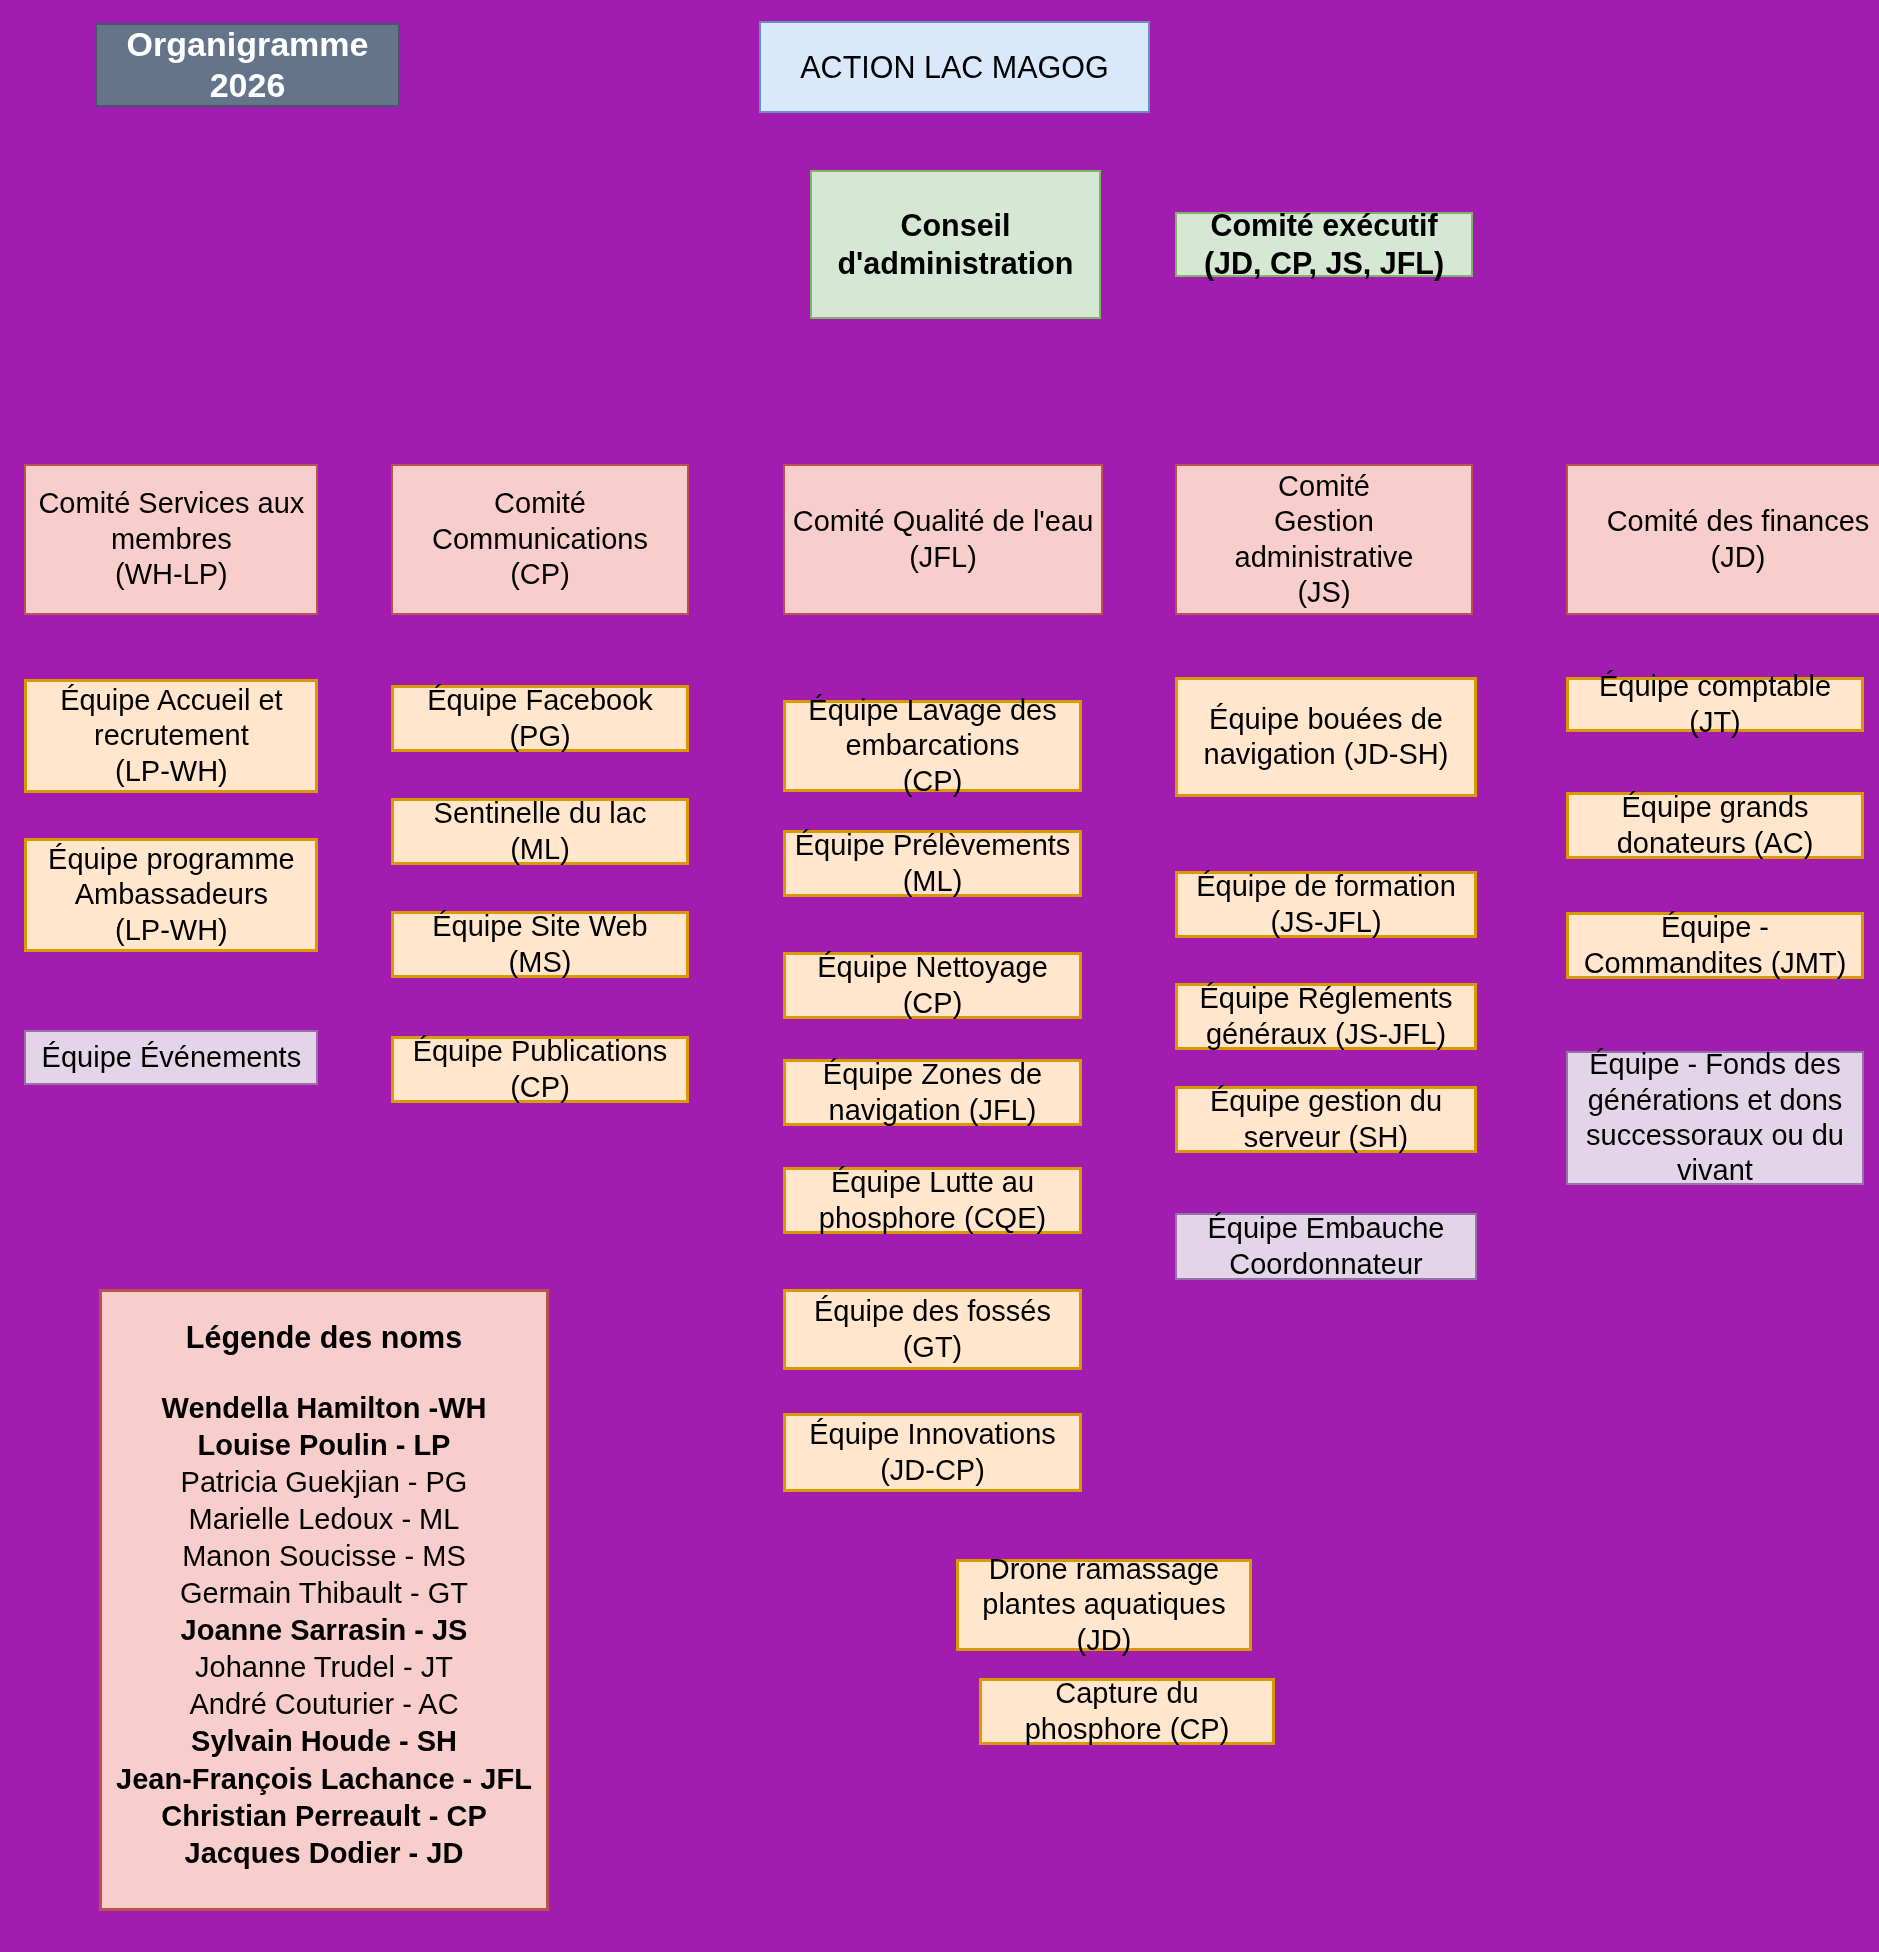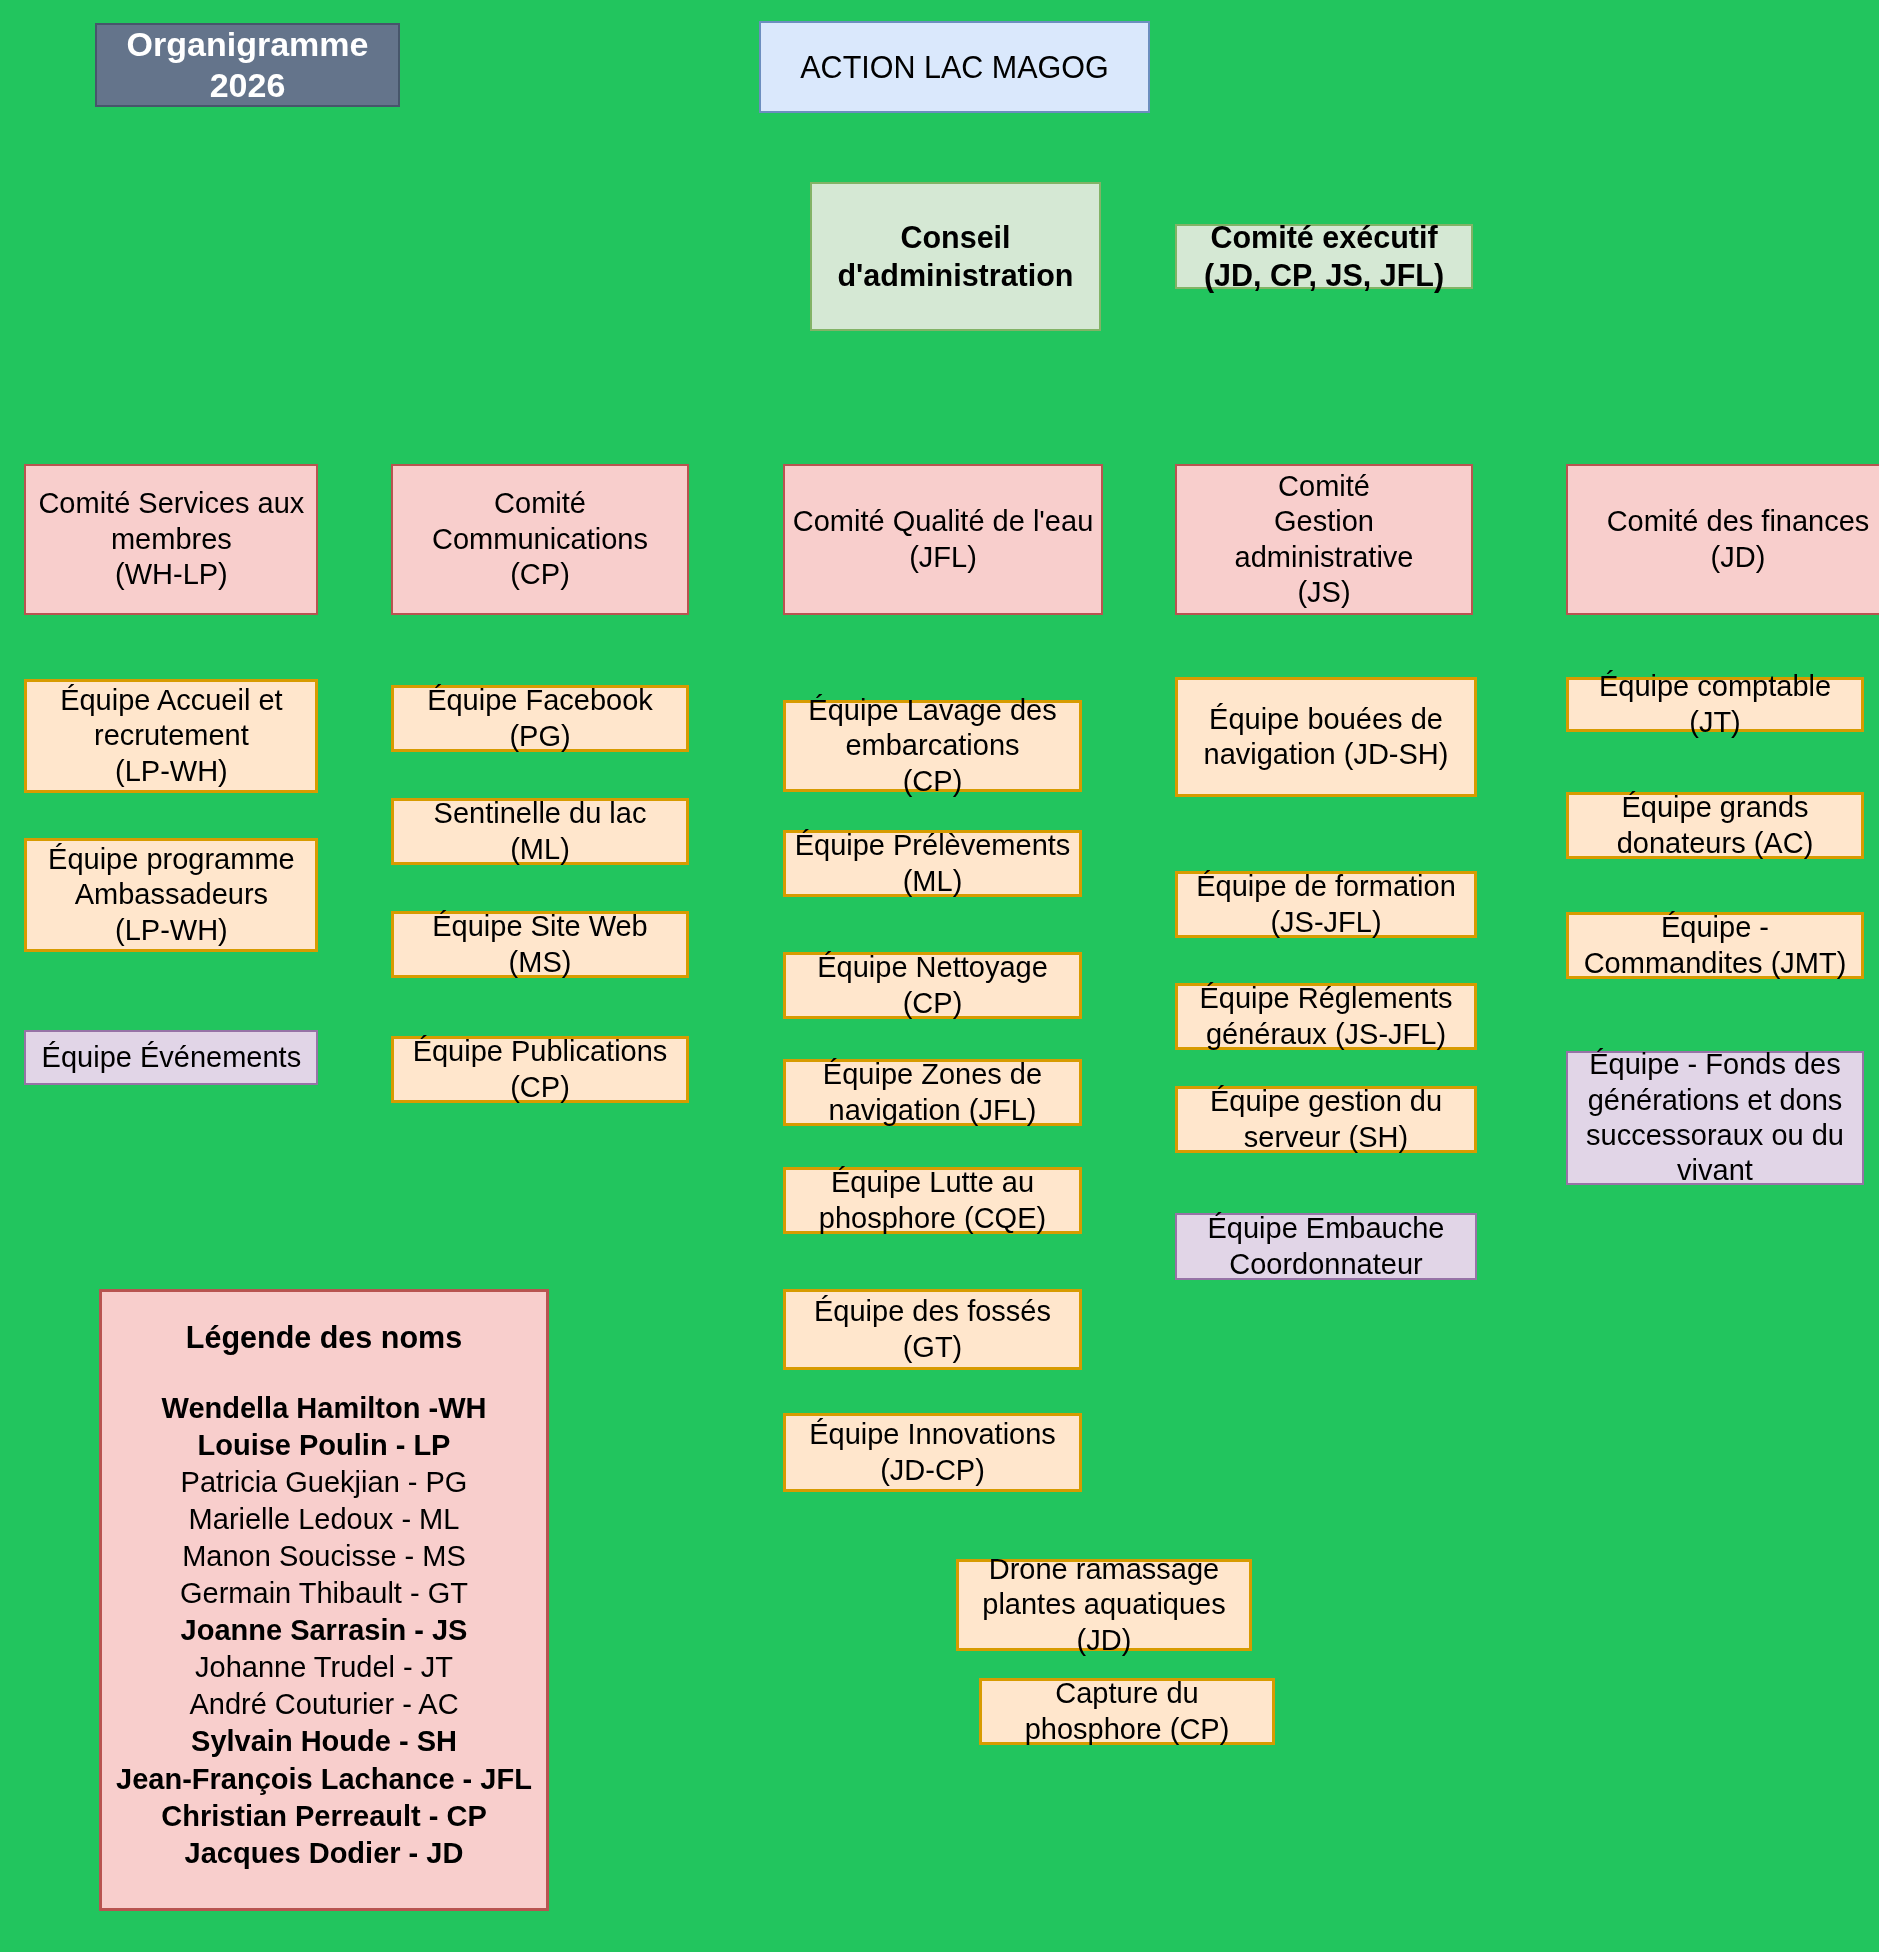--- a/index.html
+++ b/index.html
@@ -8,21 +8,21 @@
     padding: 0;
     background: #000000;
   }
   body {
     font-family: "Liberation Sans", sans-serif;
   }
   #canvas {
     position: relative;
     width: 1880px;
     height: 1953px;
-    background: #22c55e;
+    background: #a21caf;
     overflow: hidden;
   }
   .node {
     position: absolute;
     box-sizing: border-box;
     display: flex;
     align-items: center;
     justify-content: center;
     text-align: center;
     line-height: 1.22;
@@ -46,21 +46,20 @@
     border: 2.3px solid #6c8ebf;
     font-size: 30.5px;
   }
 
   
   .green-box {
     background: #d5e8d4;
     border: 2.3px solid #82b366;
     font-weight: bold;
     font-size: 30.5px;
-    margin-top: 12px;
   }
 
   
   .pink-box {
     background: #f8cecc;
     border: 2.3px solid #b85450;
     font-size: 29px;
   }
 
   

